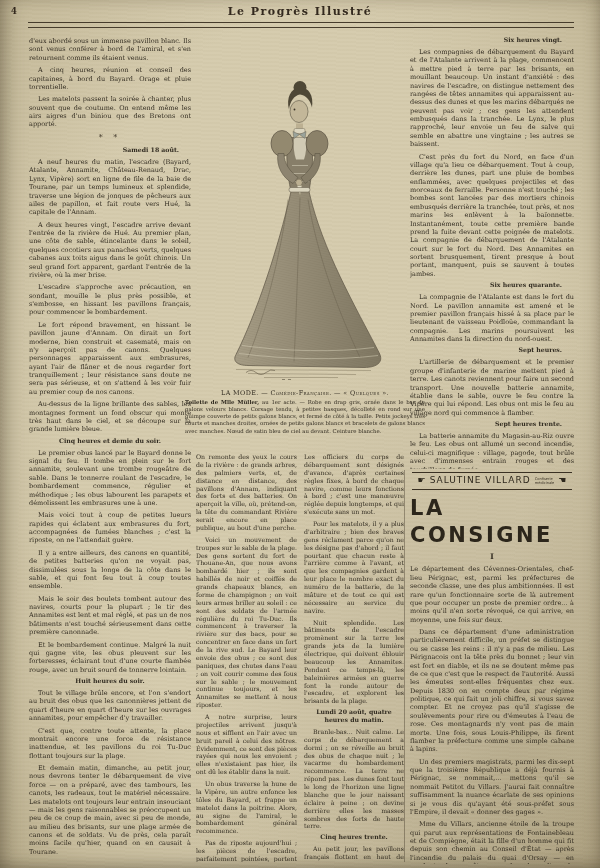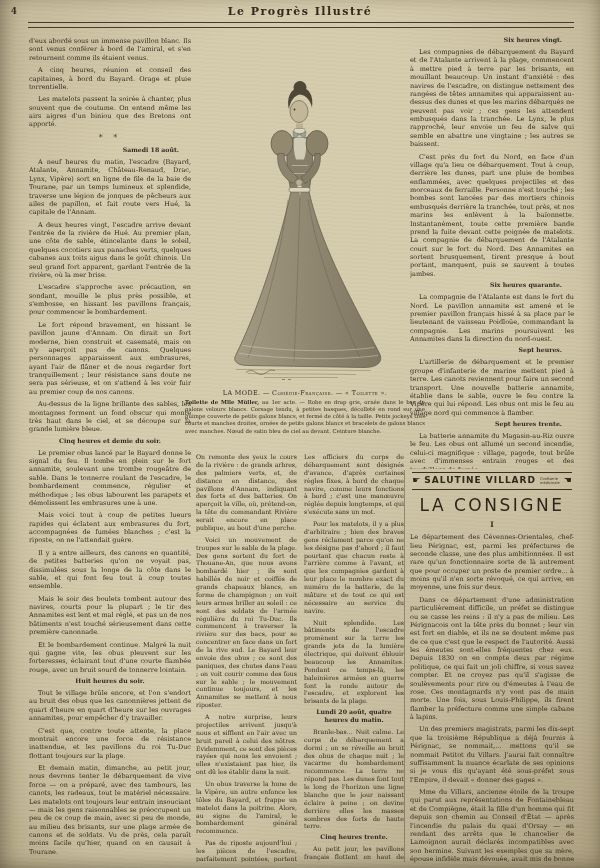--- a/index.html
+++ b/index.html
@@ -44,26 +44,26 @@
   .caption-body{font-size:5.4px;line-height:1.32;text-align:justify;}
   .caption-lead{font-weight:bold;}
   
   .vrule{position:absolute;left:404px;top:470px;bottom:6px;width:1px;background:rgba(60,50,35,.4);}
   .ad-banner{
     border-top:1.5px solid #3a3123;border-bottom:1.5px solid #3a3123;
     padding:2px 0;margin:0 2px 3px 2px;
     display:flex;align-items:center;justify-content:center;gap:4px;
     font-family:"DejaVu Sans", sans-serif;
   }
-  .ad-name{font-weight:bold;font-size:9px;letter-spacing:1px;color:#2e281d;}
+  .ad-name{font-weight:normal;font-size:9px;letter-spacing:1px;color:#2e281d;}
   .manicule{font-size:9px;line-height:1;color:#2e281d;}
   .ad-small{font-size:3.6px;line-height:1.15;color:#3a3224;text-align:left;}
   .headline{
-    font-family:"DejaVu Sans", sans-serif;font-weight:normal;
-    font-size:17px;letter-spacing:2.5px;text-align:center;color:#2c261b;
+    font-family:"DejaVu Sans", sans-serif;font-weight:bold;
+    font-size:21px;letter-spacing:2.5px;color:#2c261b;
     margin:5px 0 1px 0;
   }
   .numeral{text-align:center;font-size:7.5px;font-weight:bold;margin:3px 0 4px;color:#322c21;}
 </style>
 </head>
 <body>
 
 <div class="page">
   <div class="texture"></div>
 
@@ -153,21 +153,21 @@
       <path d="M93,70 C90,58 95,49 103,48 C112,47 118,55 116,68 C114,60 110,56 104,55 C98,56 94,62 93,70 Z" fill="#4e4736"></path>
       <circle cx="104" cy="48" r="6.5" fill="#4e4736"></circle>
       <circle cx="98.5" cy="70" r="0.9" fill="#3a3327"></circle>
 
       <path d="M50,333 q5,-4 10,0 t10,0 t9,-2" stroke="#564e3c" stroke-width="0.8" fill="none" opacity="0.7"></path>
       <path d="M86,340 l3,0 m3,0 l3,0" stroke="#564e3c" stroke-width="1" opacity="0.6"></path>
     </svg>
   </div>
 
   <div class="caption">
-    <div class="caption-kicker">LA MODE. — Comédie-Française. — « Toilette ».</div>
+    <div class="caption-kicker">LA MODE. — Comédie-Française. — « Quelques ».</div>
     <div class="caption-body">
       <span class="caption-lead">Toilette de Mlle Müller,</span>
       <span>au 1er acte. — Robe en drap gris, ornée dans le bas de galons velours blancs. Corsage tendu, à petites basques, décolleté en rond sur une guimpe couverte de petits galons blancs, et fermé de côté à la taille. Petits jockeys très courts et manches droites, ornées de petits galons blancs et bracelets de galons blancs avec manches. Nœud de satin bleu de ciel au devant. Ceinture blanche.</span>
     </div>
   </div>
 
   <div class="col center-col" style="left:196px;width:101px;top:449px;bottom:6px;">
       <p class="body-p noindent">On remonte des yeux le cours de la rivière : de grands arbres, des palmiers verts, et, de distance en distance, des pavillons d'Annam, indiquant des forts et des batteries. On aperçoit la ville, où, prétend-on, la tête du commandant Rivière serait encore en place publique, au bout d'une perche.</p>
       <p class="body-p">Voici un mouvement de troupes sur le sable de la plage. Des gens sortent du fort de Thouane-An, que nous avons bombardé hier ; ils sont habillés de noir et coiffés de grands chapeaux blancs, en forme de champignon ; on voit leurs armes briller au soleil : ce sont des soldats de l'armée régulière du roi Tu-Duc. Ils commencent à traverser la rivière sur des bacs, pour se concentrer en face dans un fort de la rive sud. Le Bayard leur envoie des obus ; ce sont des paniques, des chutes dans l'eau ; on voit courir comme des fous sur le sable ; le mouvement continue toujours, et les Annamites se mettent à nous riposter.</p>
       <p class="body-p">A notre surprise, leurs projectiles arrivent jusqu'à nous et sifflent en l'air avec un bruit pareil à celui des nôtres. Évidemment, ce sont des pièces rayées qui nous les envoient ; elles n'existaient pas hier, ils ont dû les établir dans la nuit.</p>

